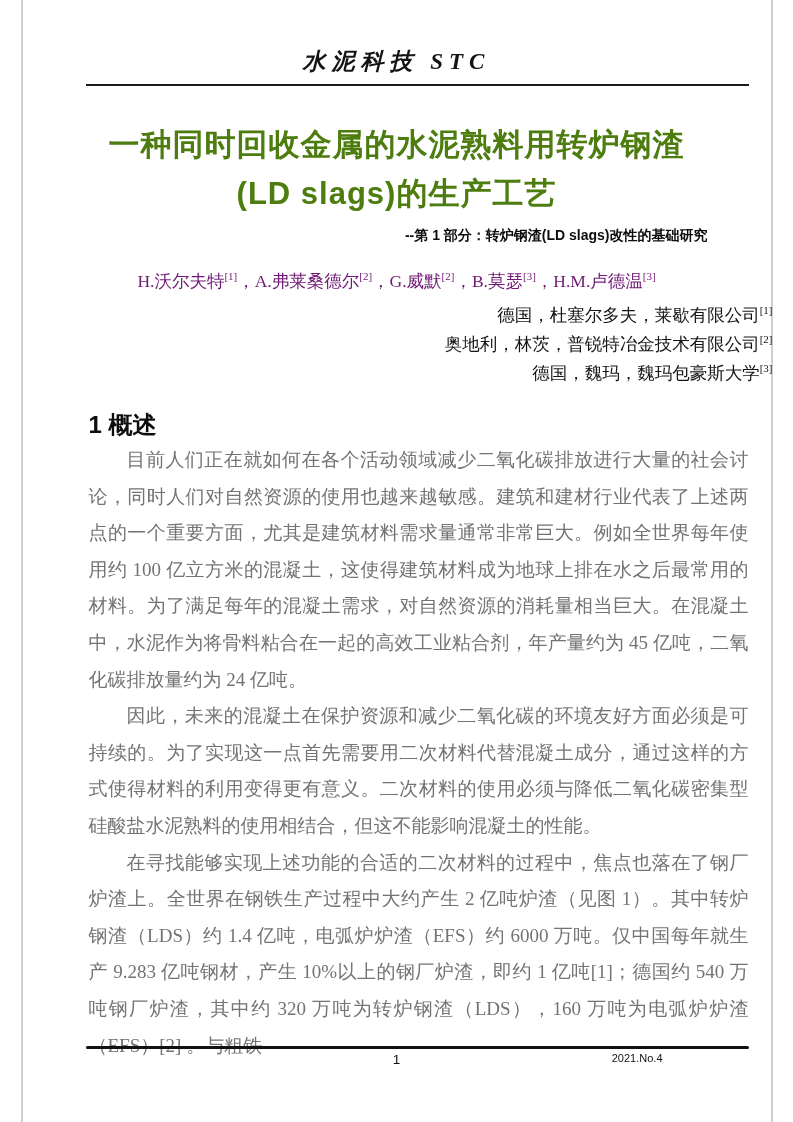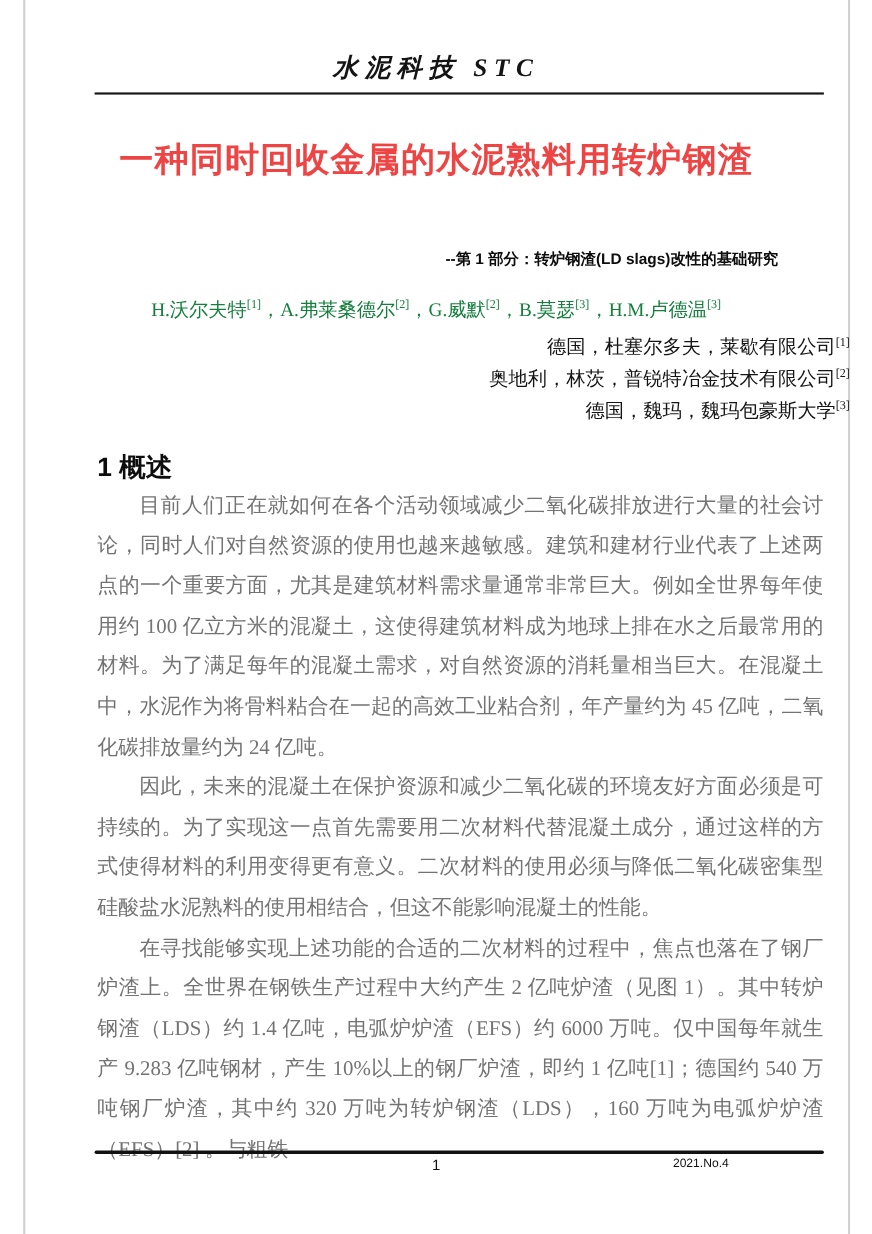--- a/index.html
+++ b/index.html
@@ -38,38 +38,38 @@
 
   .doc-title {
     position: absolute;
     top: 120px; left: 0; width: 100%;
     text-align: center;
     font-family: Liberation Sans, sans-serif;
     font-weight: bold;
     font-size: 31px;
     line-height: 49px;
     letter-spacing: 1px;
-    color: #ef4444;
+    color: #4d7c0f;
     margin: 0;
   }
   .doc-subtitle {
     position: absolute;
     top: 227px; right: 65px;
     font-family: "Liberation Sans", "DejaVu Sans", sans-serif;
     font-weight: bold;
     font-size: 14px;
     color: #0d0d0d;
   }
 
   .authors-line {
     position: absolute;
     top: 269px; left: 0; width: 100%;
     text-align: center;
     font-size: 17.5px;
-    color: #15803d;
+    color: #701a75;
   }
   .authors-line sup, .affiliations sup {
     font-size: 11px;
     vertical-align: super;
     line-height: 0;
   }
   .affiliations {
     position: absolute;
     top: 301px; left: 0; width: 100%;
     text-align: right;
@@ -128,20 +128,21 @@
 
 <div class="page">
   <div class="edge-line-left"></div>
   <div class="edge-line-right"></div>
 
   <div class="journal-header">水泥科技 STC</div>
   <div class="header-rule"></div>
 
   <h1 class="doc-title">
     <span>一种同时回收金属的水泥熟料用转炉钢渣</span><br>
+    <span>(LD slags)的生产工艺</span>
   </h1>
   <div class="doc-subtitle">--第 1 部分：转炉钢渣(LD slags)改性的基础研究</div>
 
   <div class="authors-line"><span>H.沃尔夫特</span><sup>[1]</sup><span>，</span><span>A.弗莱桑德尔</span><sup>[2]</sup><span>，</span><span>G.威默</span><sup>[2]</sup><span>，</span><span>B.莫瑟</span><sup>[3]</sup><span>，</span><span>H.M.卢德温</span><sup>[3]</sup></div>
   <div class="affiliations">
       <div><span>德国，杜塞尔多夫，莱歇有限公司</span><sup>[1]</sup></div>
       <div><span>奥地利，林茨，普锐特冶金技术有限公司</span><sup>[2]</sup></div>
       <div><span>德国，魏玛，魏玛包豪斯大学</span><sup>[3]</sup></div>
     </div>
 

